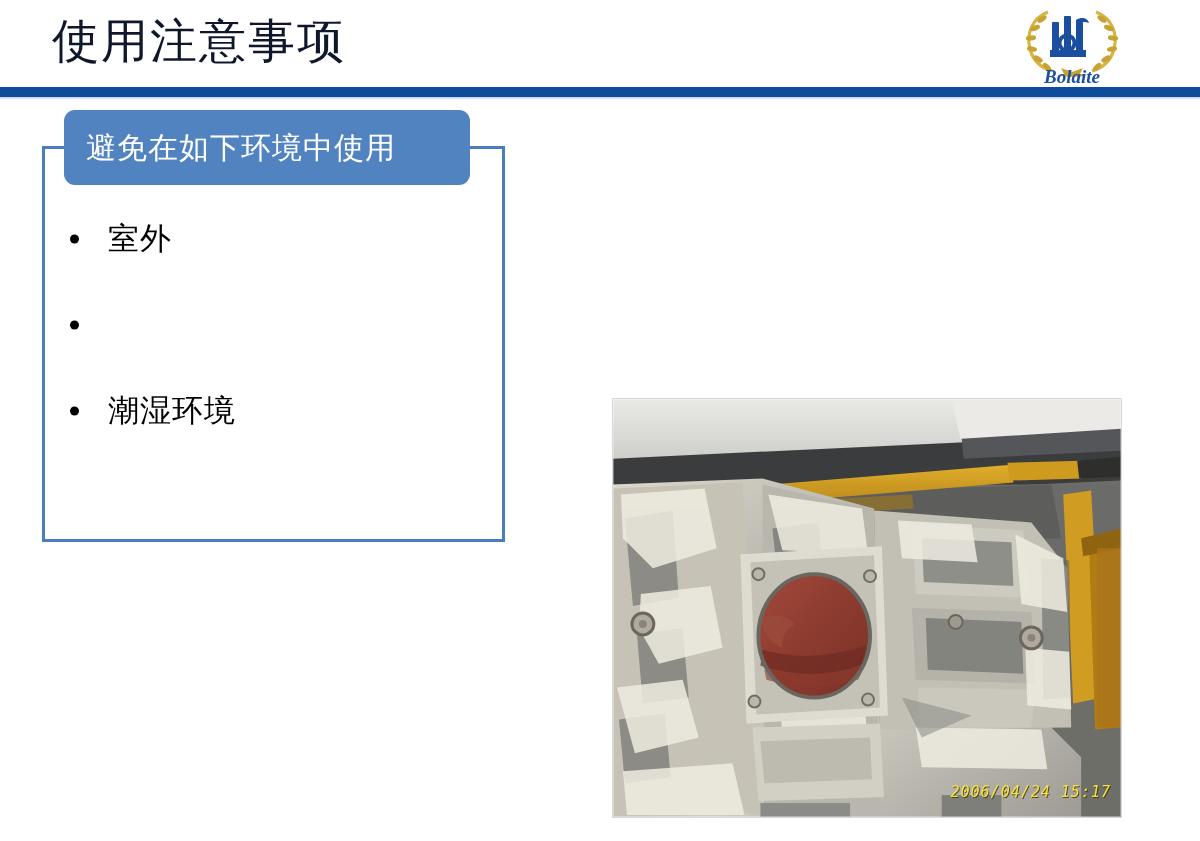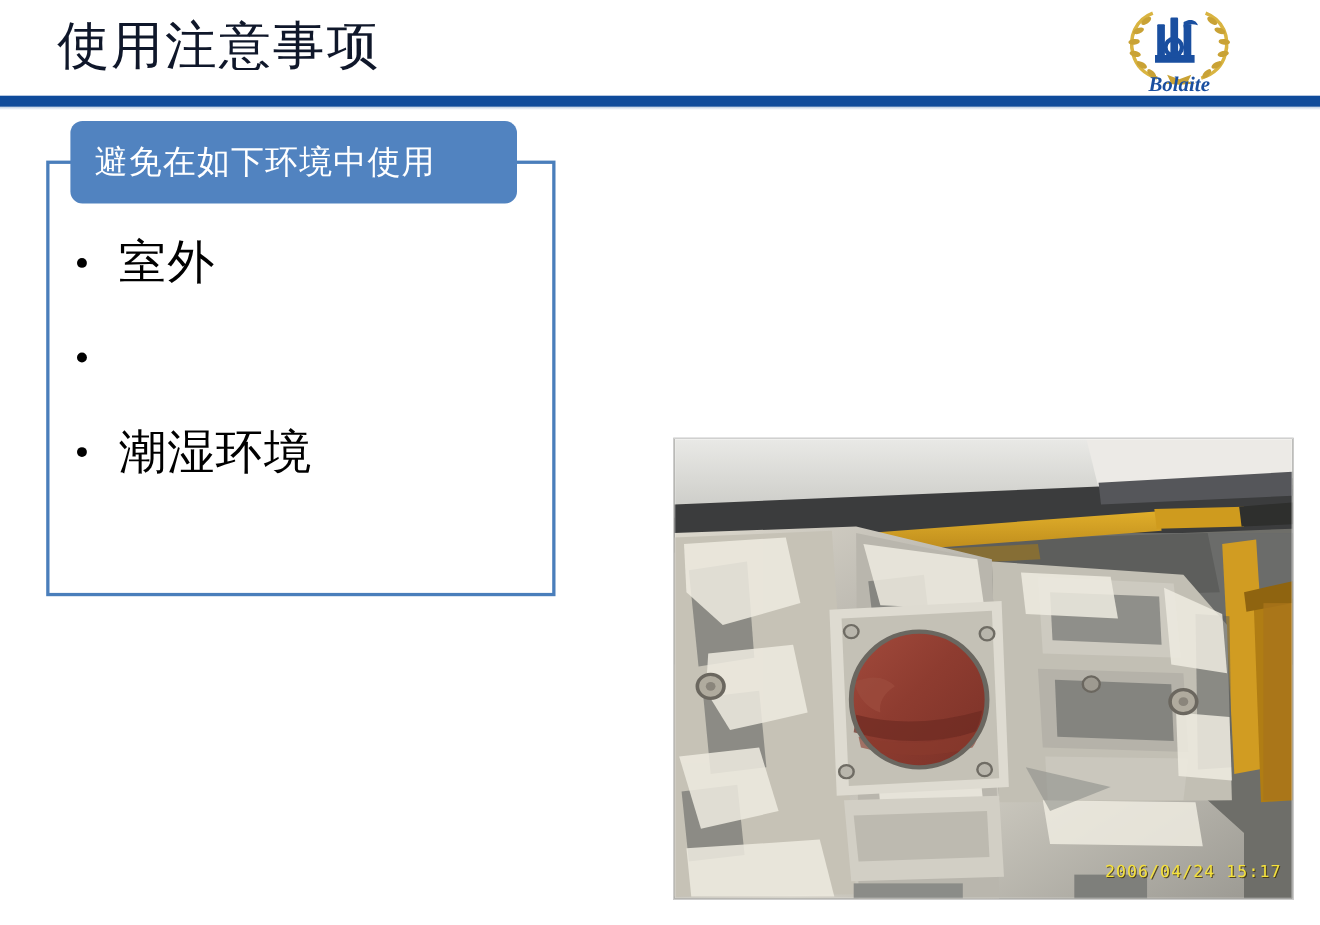--- a/index.html
+++ b/index.html
@@ -120,38 +120,39 @@
     position: absolute;
     left: 0;
     top: 50%;
     transform: translateY(-50%);
     width: 9px;
     height: 9px;
     border-radius: 50%;
     background: #000000;
   }
   .bullet-text {
-    font-size: 43px;
+    font-size: 31px;
     line-height: 38px;
     color: #000000;
     letter-spacing: 1px;
     white-space: nowrap;
   }
 
   
   .photo {
     position: absolute;
     left: 612px;
     top: 398px;
-    width: 564px;
+    width: 510px;
     height: 420px;
     border: 1px solid #d8d8d8;
     box-sizing: border-box;
     overflow: hidden;
     background: #8a8a86;
+    font-style: italic;
   }
   .photo svg { display:block; width:100%; height:100%; }
 
   .photo-timestamp {
     position: absolute;
     right: 10px;
     bottom: 16px;
     font-family: "DejaVu Sans Mono", "Liberation Mono", monospace;
     font-size: 15px;
     letter-spacing: 1px;

